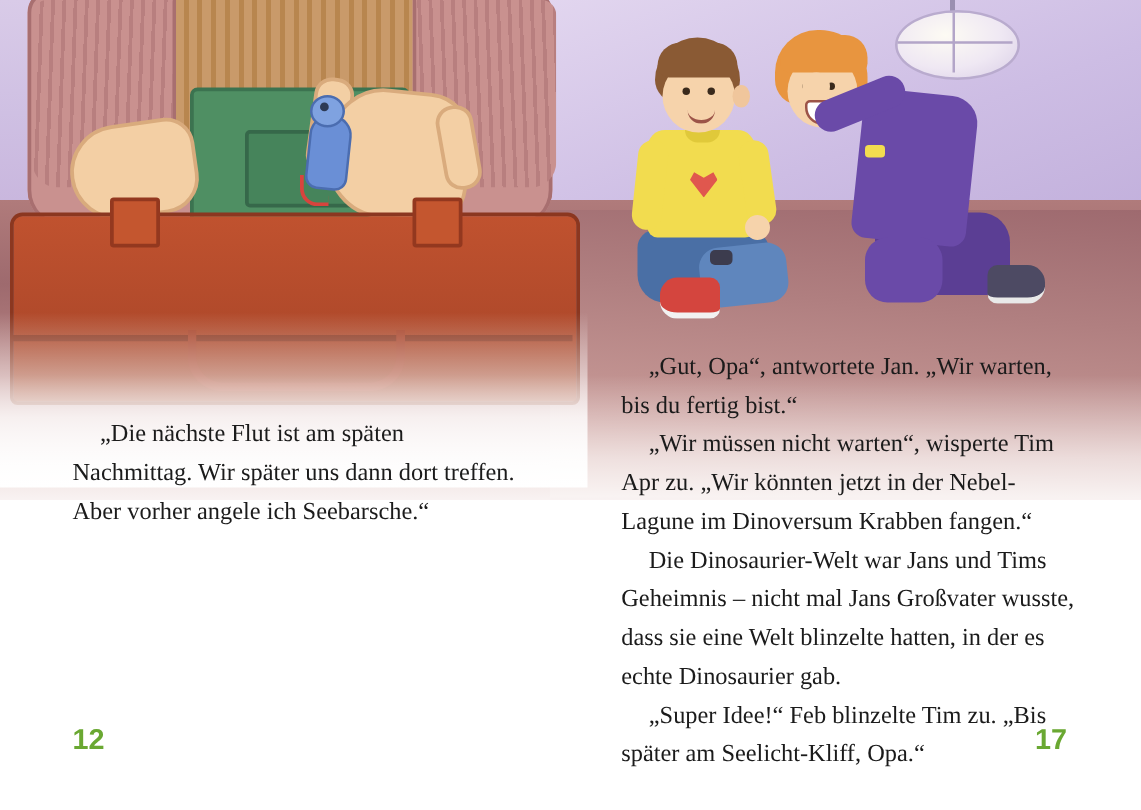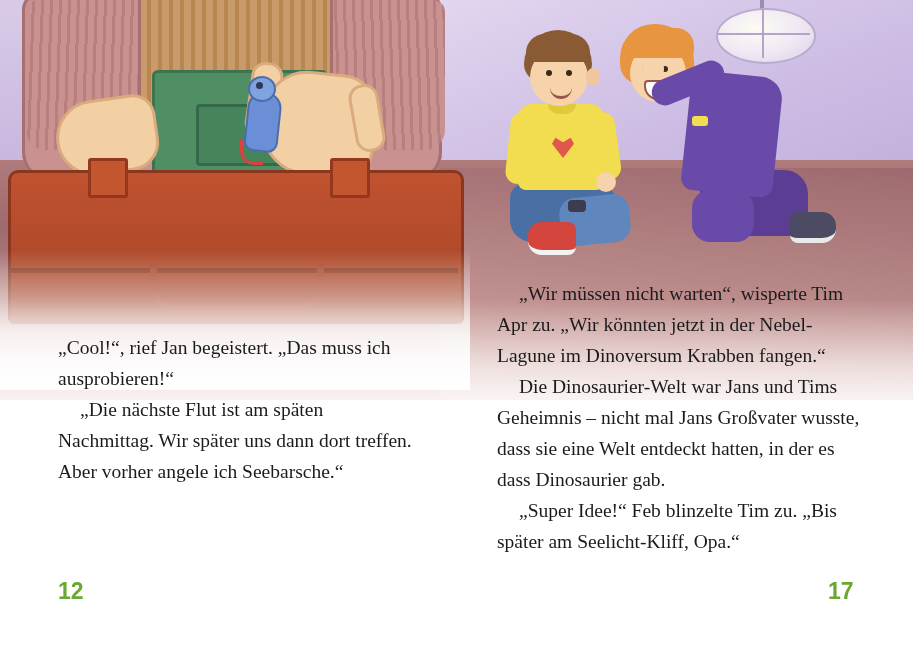--- a/index.html
+++ b/index.html
@@ -489,26 +489,26 @@
       <div class="box-handle"></div>
       <div class="box-clasp clasp-l"></div>
       <div class="box-clasp clasp-r"></div>
     </div>
 
     <div class="floor-fade"></div>
     <div class="floor-fade-left"></div>
   </div>
 
   <div class="text-col col-left">
-    <p class="para">„Cool!“, rief Jan begeistert. „Das muss ich ausprobieren!“</p>
     <p class="para indent">„Die nächste Flut ist am späten Nachmittag. Wir später uns dann dort treffen. Aber vorher angele ich Seebarsche.“</p>
   </div>
 
   <div class="text-col col-right">
+    <p class="para indent">„Gut, Opa“, antwortete Jan. „Wir warten, bis du fertig bist.“</p>
     <p class="para indent">„Wir müssen nicht warten“, wisperte Tim Apr zu. „Wir könnten jetzt in der Nebel-Lagune im Dinoversum Krabben fangen.“</p>
-    <p class="para indent">Die Dinosaurier-Welt war Jans und Tims Geheimnis – nicht mal Jans Großvater wusste, dass sie eine Welt entdeckt hatten, in der es dass Dinosaurier gab.</p>
+    <p class="para indent">Die Dinosaurier-Welt war Jans und Tims Geheimnis – nicht mal Jans Großvater wusste, dass sie eine Welt blinzelte hatten, in der es echte Dinosaurier gab.</p>
     <p class="para indent">„Super Idee!“ Feb blinzelte Tim zu. „Bis später am Seelicht-Kliff, Opa.“</p>
   </div>
 
   <div class="page-num pn-left">12</div>
   <div class="page-num pn-right">17</div>
 
 </div>
 
 </body></html>

